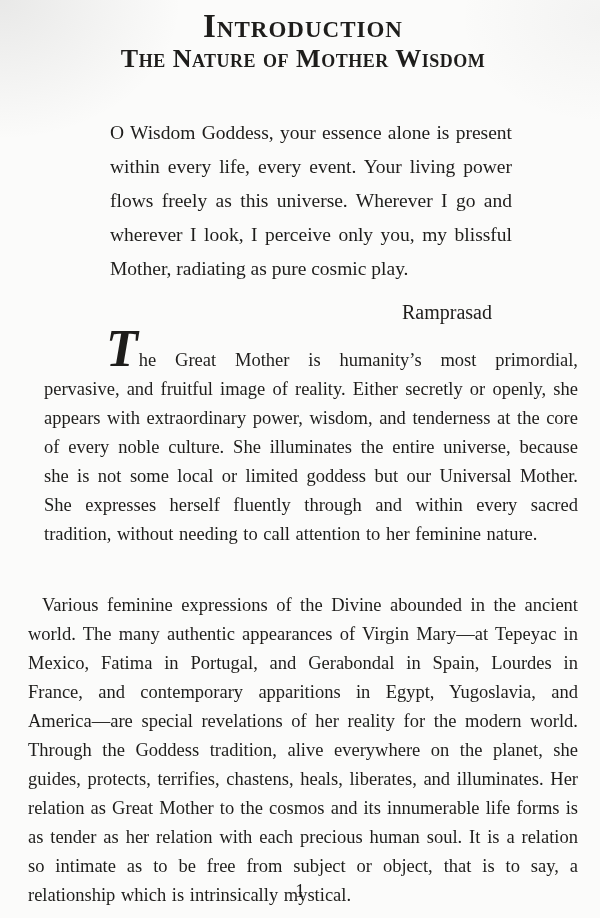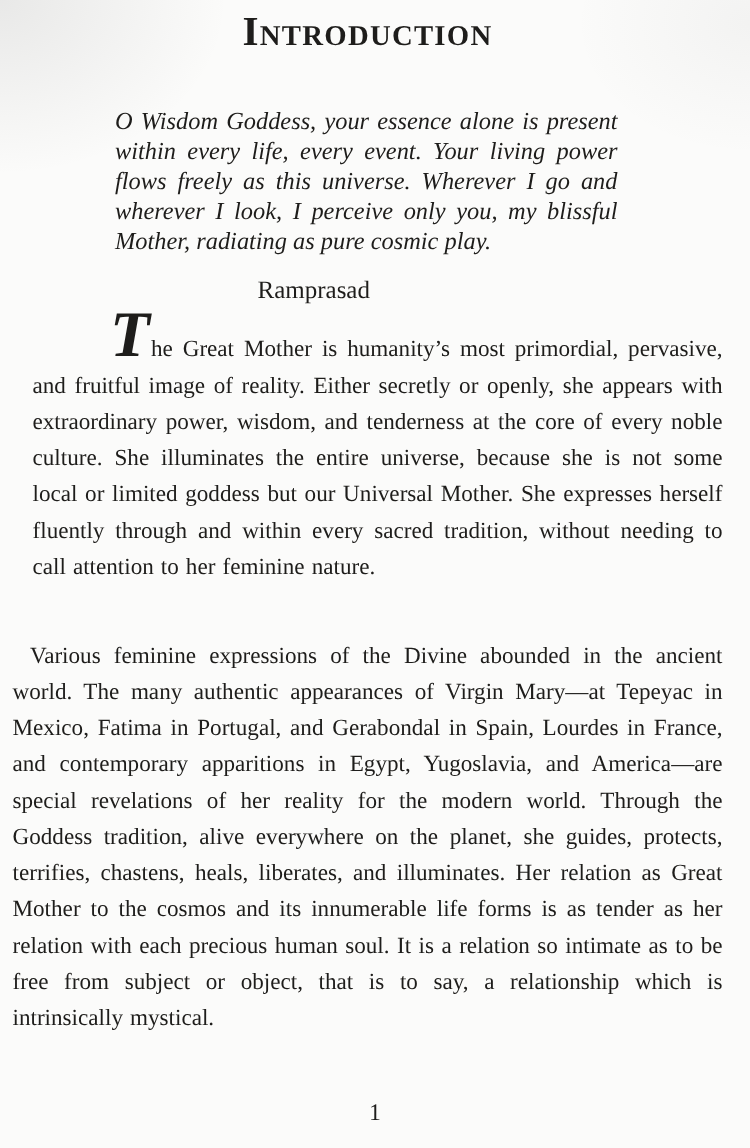--- a/index.html
+++ b/index.html
@@ -10,21 +10,21 @@
     background:
       radial-gradient(ellipse 260px 200px at 0% 0%, rgba(70,70,70,0.10), transparent 70%),
       radial-gradient(ellipse 200px 150px at 100% 2%, rgba(90,90,90,0.05), transparent 70%),
       var(--paper, #fbfbfa);
     color: var(--ink, #1e1d1b);
     font-family: "Liberation Serif", "DejaVu Serif", serif;
     overflow: hidden;
     box-sizing: border-box;
   }
   .page-inner {
-    padding: 8px 22px 0 10px;
+    padding: 8px 22px 0 28px;
   }
   .chapter-title {
     margin: 0;
     text-align: center;
     font-size: 33px;
     line-height: 36px;
     font-weight: 700;
     font-variant: small-caps;
     letter-spacing: 1px;
   }
@@ -33,30 +33,29 @@
     text-align: center;
     font-size: 26px;
     line-height: 30px;
     font-weight: 700;
     font-variant: small-caps;
     letter-spacing: 0.5px;
   }
   .epigraph {
     margin: 42px 0 0 82px;
     width: 402px;
-    font-style: italic;
     font-size: 19.5px;
-    line-height: 24px;
+    line-height: 34px;
     text-align: justify;
     text-justify: inter-word;
   }
   .attribution {
     margin-top: 12px;
     padding-right: 86px;
-    text-align: center;
+    text-align: right;
     font-size: 20px;
     line-height: 28px;
   }
   .body-para {
     margin: 0;
     font-size: 18.5px;
     line-height: 29px;
     text-align: justify;
     text-justify: inter-word;
     word-spacing: 1px;
@@ -89,20 +88,21 @@
     line-height: 22px;
   }
 </style>
 </head>
 <body>
 
 <div class="page-inner">
 
   <h1 class="chapter-title">Introduction</h1>
 
+  <h2 class="chapter-subtitle">The Nature of Mother Wisdom</h2>
 
   <div class="epigraph">O Wisdom Goddess, your essence alone is present within every life, every event. Your living power flows freely as this universe. Wherever I go and wherever I look, I perceive only you, my blissful Mother, radiating as pure cosmic play.</div>
 
   <div class="attribution">Ramprasad</div>
 
   <p class="body-para para-first"><span class="drop-cap">T</span><span>he Great Mother is humanity’s most primordial, pervasive, and fruitful image of reality. Either secretly or openly, she appears with extraordinary power, wisdom, and tenderness at the core of every noble culture. She illuminates the entire universe, because she is not some local or limited goddess but our Universal Mother. She expresses herself fluently through and within every sacred tradition, without needing to call attention to her feminine nature.</span></p>
 
   <p class="body-para para-second">Various feminine expressions of the Divine abounded in the ancient world. The many authentic appearances of Virgin Mary—at Tepeyac in Mexico, Fatima in Portugal, and Gerabondal in Spain, Lourdes in France, and contemporary apparitions in Egypt, Yugoslavia, and America—are special revelations of her reality for the modern world. Through the Goddess tradition, alive everywhere on the planet, she guides, protects, terrifies, chastens, heals, liberates, and illuminates. Her relation as Great Mother to the cosmos and its innumerable life forms is as tender as her relation with each precious human soul. It is a relation so intimate as to be free from subject or object, that is to say, a relationship which is intrinsically mystical.</p>
 
 </div>

